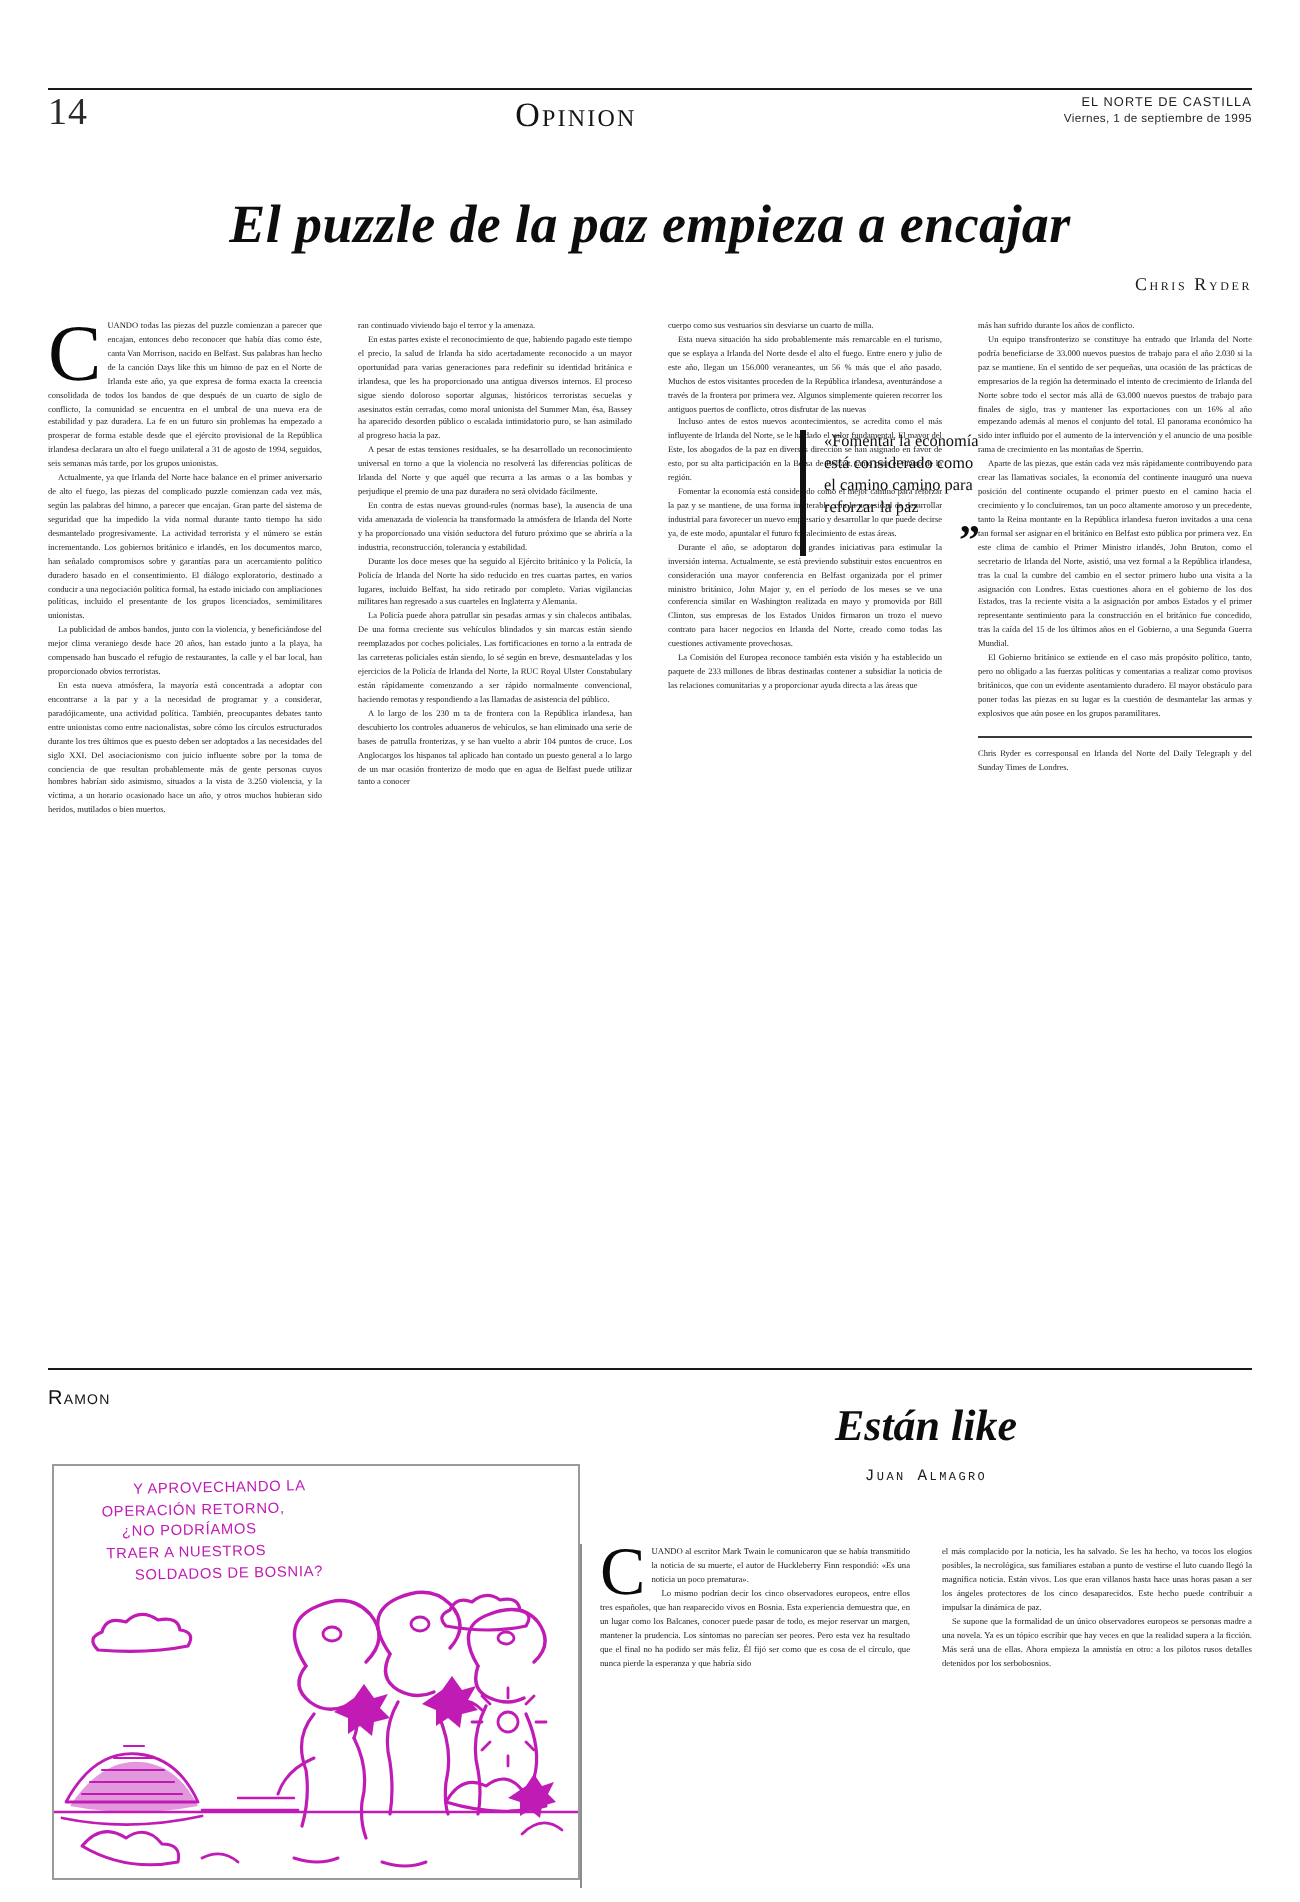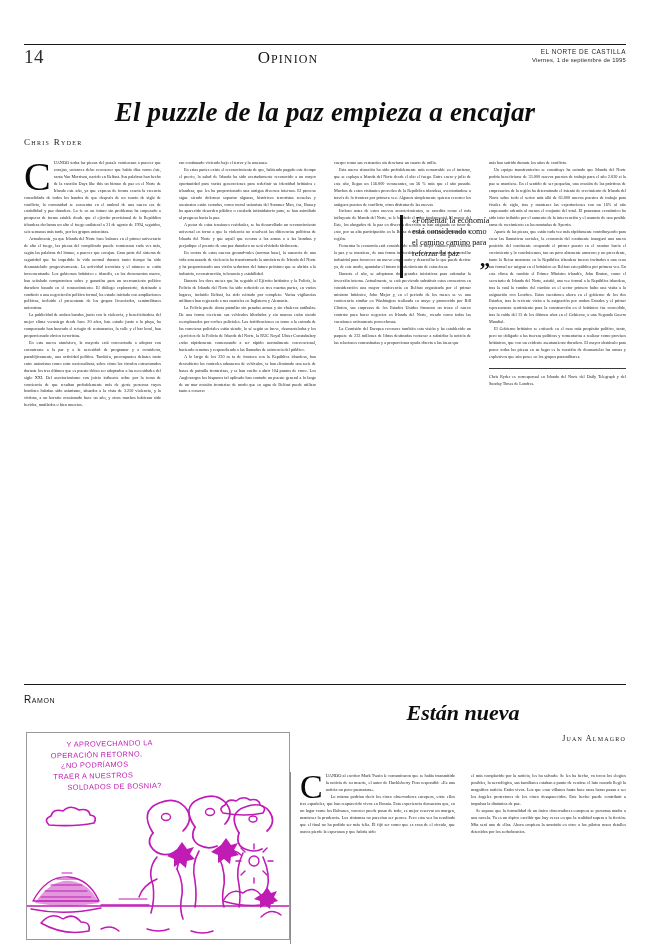--- a/index.html
+++ b/index.html
@@ -71,21 +71,21 @@
     color:#0d0d0d;
     letter-spacing:0.2px;
     line-height:1.1;
     margin:0;
   }
   .byline{
     font-family:"Liberation Serif", serif;
     font-variant:small-caps;
     font-size:9px;
     letter-spacing:1.3px;
-    text-align:left;
+    text-align:right;
     color:#1c1c1c;
     margin-top:9px;
   }
 
   .cols4{
     position:absolute;left:24px;top:160px;width:602px;height:505px;
   }
   .col{
     position:absolute;top:0;width:137px;
     font-size:4.25px;
@@ -193,25 +193,25 @@
   }
   .headline2{
     font-family:"Liberation Serif", serif;
     font-style:italic;
     font-size:22px;
     text-align:center;
     color:#0d0d0d;
     margin:0;
   }
   .byline2{
-    font-family:Liberation Serif, serif;
+    font-family:Liberation Mono, monospace;
     font-variant:small-caps;
     font-size:8px;
     letter-spacing:1.2px;
-    text-align:right;
+    text-align:center;
     color:#1c1c1c;
     margin-top:8px;
   }
   .cols2{
     position:absolute;left:300px;top:772px;width:326px;height:172px;
   }
   .colb{
     position:absolute;top:0;width:155px;
     font-size:4.35px;
     line-height:1.62;
@@ -370,21 +370,21 @@
     <div class="cartoon-caption">
       <div class="cc-l1">Y APROVECHANDO LA</div>
       <div class="cc-l2">OPERACIÓN RETORNO,</div>
       <div class="cc-l3">¿NO PODRÍAMOS</div>
       <div class="cc-l4">TRAER A NUESTROS</div>
       <div class="cc-l5">SOLDADOS DE BOSNIA?</div>
     </div>
   </div>
 
   <div class="article-bottom">
-    <h2 class="headline2">Están nueva</h2>
+    <h2 class="headline2">Están like</h2>
     <div class="byline2">Juan Almagro</div>
   </div>
 
   <div class="cols2">
     <div class="vrule" style="left:-10px;height:172px;"></div>
     <div class="colb colb-1">
       <p class="first"><span class="dropcap2">C</span><span>UANDO al escritor Mark Twain le comunicaron que se había transmitido la noticia de su muerte, el autor de Huckleberry Finn respondió: «Es una noticia un poco prematura».</span></p>
       <p>Lo mismo podrían decir los cinco observadores europeos, entre ellos tres españoles, que han reaparecido vivos en Bosnia. Esta experiencia demuestra que, en un lugar como los Balcanes, conocer puede pasar de todo, es mejor reservar un margen, mantener la prudencia. Los síntomas no parecían ser peores. Pero esta vez ha resultado que el final no ha podido ser más feliz. Él fijó ser como que es cosa de el círculo, que nunca pierde la esperanza y que habría sido</p>
     </div>
     <div class="colb colb-2">

